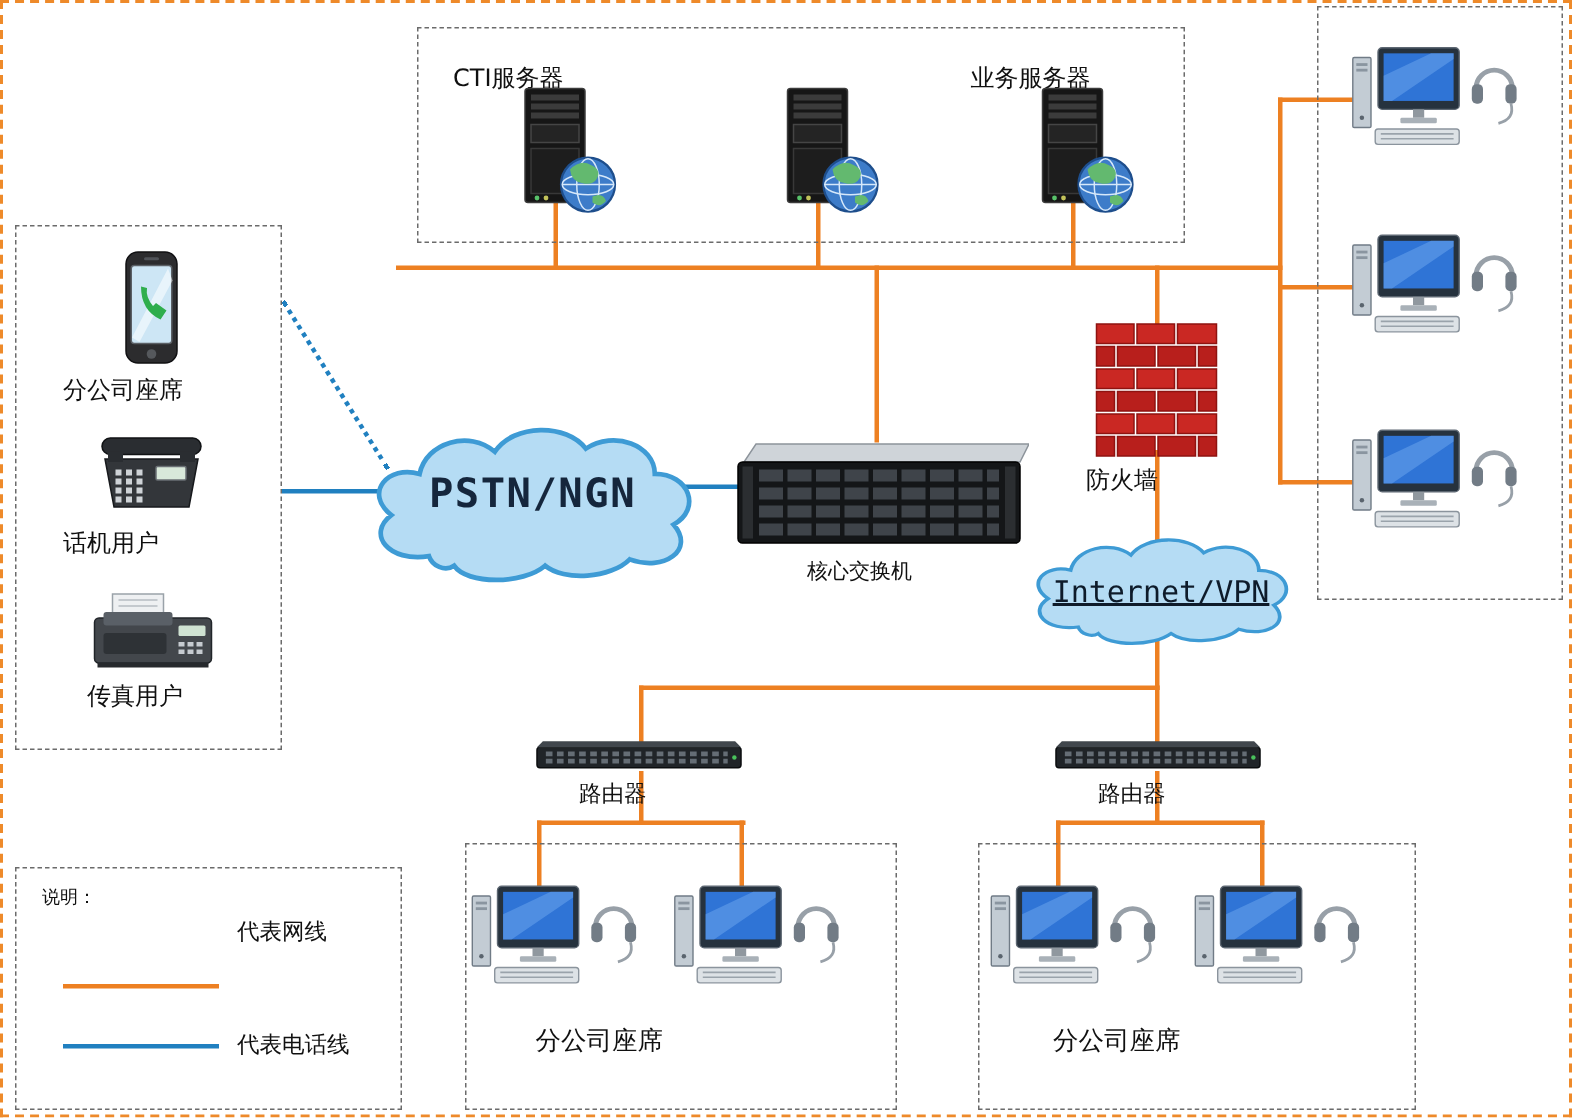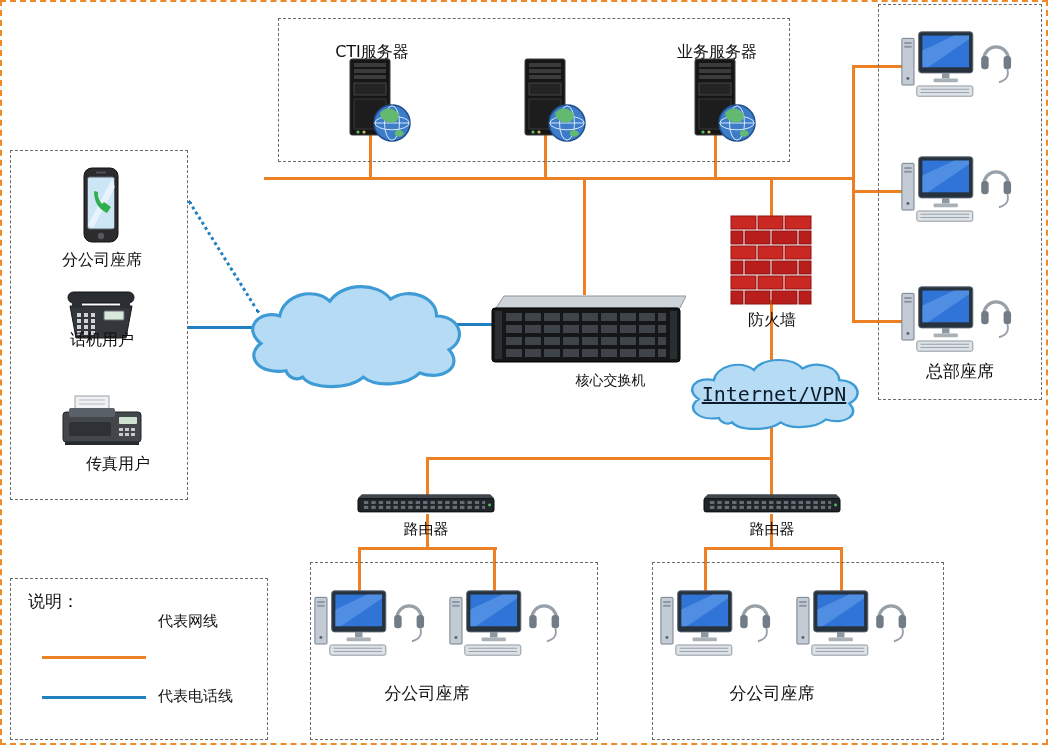--- a/index.html
+++ b/index.html
@@ -6,27 +6,27 @@
   body { background:#ffffff; font-family:"DejaVu Sans","Liberation Sans",sans-serif; }
   .canvas { position:relative; width:1048px; height:745px; background:#fff;
             border:2px dashed #ee8a2a; overflow:hidden; }
   .dashed-box { position:absolute; border:1px dashed #6b6b6b; background:transparent; }
   .line { position:absolute; }
   .net { background:#ED8022; }
   .tel { background:#2080C0; }
   .dotline { position:absolute; width:132px; height:0; border-top:3px dotted #2080C0;
              transform:rotate(58deg); transform-origin:0 0; }
   .node { position:absolute; }
-  .label { position:absolute; color:#101010; font-size:16px; text-align:center; white-space:nowrap; }
+  .label { position:absolute; color:#101010; font-size:16px; text-align:left; white-space:nowrap; }
   .cloud-text { position:absolute; text-align:center; color:#15263c; }
   .pstn-text { font-size:27px; font-weight:bold; letter-spacing:1px; font-family:"DejaVu Sans Mono","DejaVu Sans",monospace; }
   .vpn-text { font-size:20px; color:#0e1b2a; font-family:"DejaVu Sans Mono","DejaVu Sans",monospace;text-decoration:underline; }
   .watermark { position:absolute; font-family:"DejaVu Sans Mono","DejaVu Sans",monospace;
                font-size:17px; letter-spacing:3px; color:#222; }
-  .legend-title { position:absolute; font-size:17px; color:#101010; }
+  .legend-title { position:absolute; font-size:12px; color:#101010; }
   .legend-label { position:absolute; font-size:15px; color:#101010; }
   .swatch { position:absolute; height:3px; }
   svg.icon { display:block; }
 </style>
 </head>
 <body>
 
 <svg width="0" height="0" style="position:absolute" xmlns="http://www.w3.org/2000/svg" aria-hidden="true">
 <defs>
   <symbol id="sym-server" viewBox="0 0 70 86">
@@ -219,33 +219,34 @@
       <svg class="icon" width="58" height="78" viewBox="0 0 58 78">
         <use href="#sym-mobile"></use>
       </svg>
     </div>
   <div class="label" style="left:40px;top:248px;width:120px">分公司座席</div>
   <div class="node" style="left:60px;top:284px">
       <svg class="icon" width="78" height="58" viewBox="0 0 78 58">
         <use href="#sym-deskphone"></use>
       </svg>
     </div>
-  <div class="label" style="left:40px;top:328px;width:120px">话机用户</div>
+  <div class="label" style="left:40px;top:350px;width:120px">话机用户</div>
   <div class="node" style="left:57px;top:390px">
       <svg class="icon" width="86" height="56" viewBox="0 0 86 56">
         <use href="#sym-fax"></use>
       </svg>
     </div>
   <div class="label" style="left:56px;top:452px;width:120px">传真用户</div>
 
   <div class="node" style="left:238px;top:276px">
       <svg class="icon" width="230" height="116" viewBox="0 0 220 110" preserveAspectRatio="none">
         <use href="#sym-cloud"></use>
       </svg>
     </div>
+  <div class="cloud-text pstn-text" style="left:244px;top:312px;width:218px">PSTN/NGN</div>
 
   <div class="node" style="left:488px;top:290px">
       <svg class="icon" width="196" height="72" viewBox="0 0 196 72">
         <use href="#sym-switch"></use>
       </svg>
     </div>
   <div class="label" style="left:536px;top:370px;width:145px;font-size:14px">核心交换机</div>
 
   <div class="node" style="left:727px;top:212px">
       <svg class="icon" width="84" height="92" viewBox="0 0 84 92">
@@ -269,21 +270,20 @@
   <div class="node" style="left:898px;top:150px">
       <svg class="icon" width="112" height="75" viewBox="0 0 120 80">
         <use href="#sym-ws"></use>
       </svg>
     </div>
   <div class="node" style="left:898px;top:280px">
       <svg class="icon" width="112" height="75" viewBox="0 0 120 80">
         <use href="#sym-ws"></use>
       </svg>
     </div>
-  <div class="label" style="left:888px;top:358px;width:140px;font-size:17px">总部座席</div>
 
   <div class="node" style="left:355px;top:490px">
       <svg class="icon" width="138" height="24" viewBox="0 0 140 24">
         <use href="#sym-router"></use>
       </svg>
     </div>
   <div class="label" style="left:384px;top:518px;width:80px;font-size:15px">路由器</div>
   <div class="node" style="left:311px;top:584px">
       <svg class="icon" width="112" height="75" viewBox="0 0 120 80">
         <use href="#sym-ws"></use>

